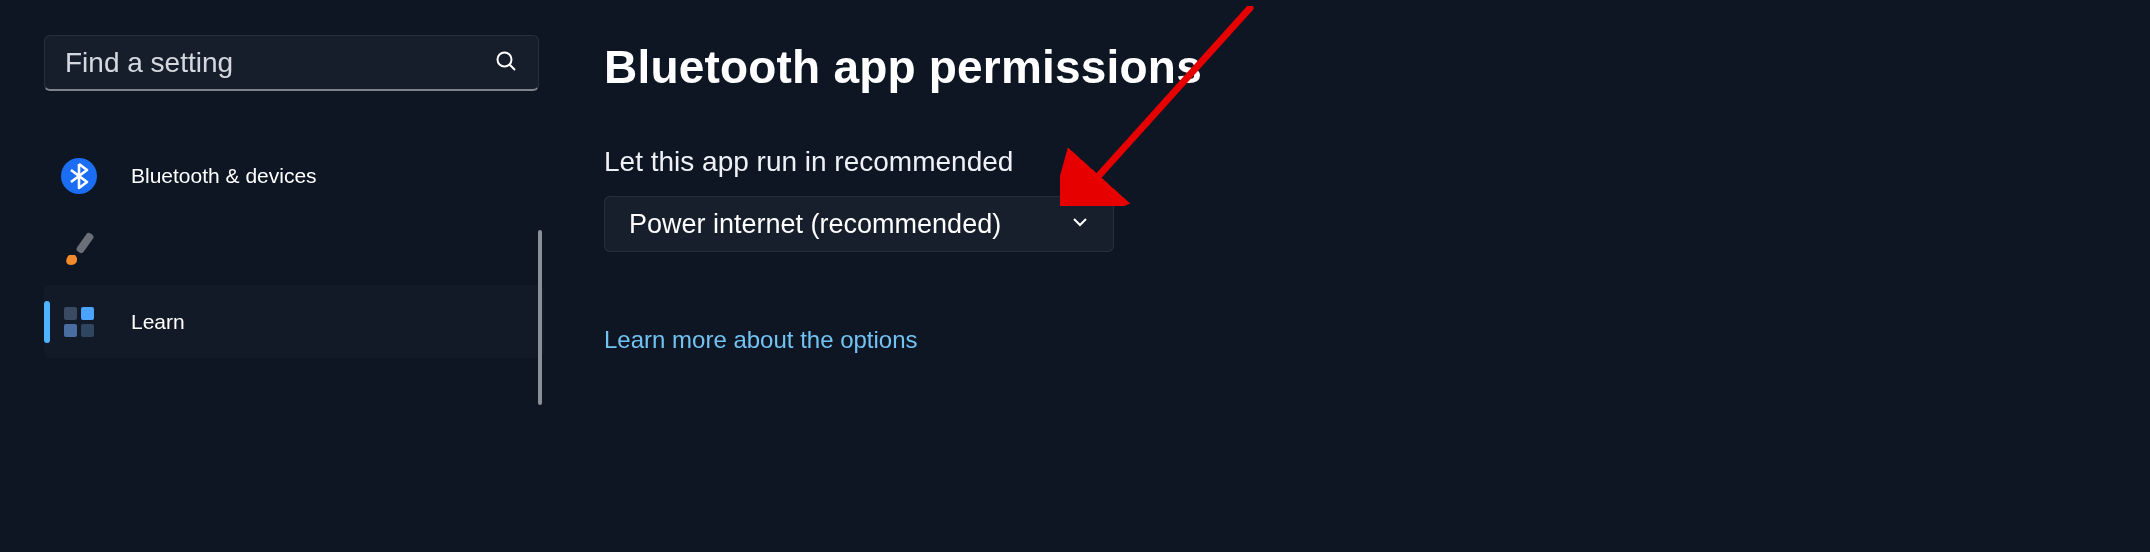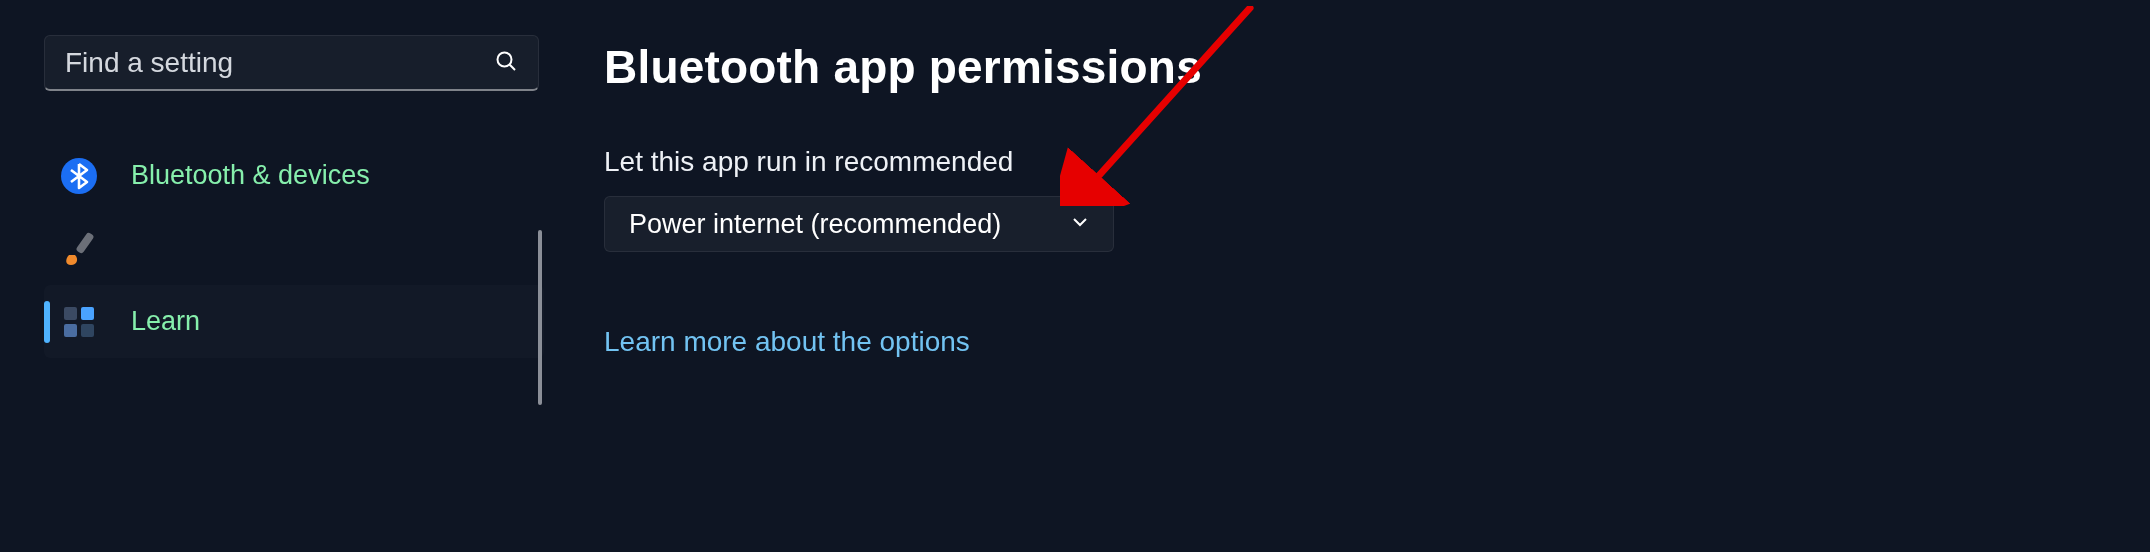--- a/index.html
+++ b/index.html
@@ -66,22 +66,22 @@
   .nav-item {
     display: flex;
     align-items: center;
     height: 73px;
     padding-left: 15px;
     gap: 32px;
     border-radius: 6px;
     cursor: pointer;
   }
   .nav-item-label {
-    font-size: 27px;
-    color: #86efac;
+    font-size: 21px;
+    color: #ffffff;
   }
   .nav-icon {
     width: 40px;
     height: 40px;
     display: flex;
     align-items: center;
     justify-content: center;
   }
 
   .nav-item.active {
@@ -141,21 +141,21 @@
   }
   .dropdown-value {
     font-size: 27px;
     color: #ffffff;
   }
   .chevron svg { width: 18px; height: 18px; }
 
   .learn-more {
     display: inline-block;
     margin-top: 74px;
-    font-size: 28px;
+    font-size: 24px;
     color: #72c3f2;
     cursor: pointer;
   }
 
   .arrow-annotation {
     position: absolute;
     left: 1060px;
     top: 6px;
     width: 210px;
     height: 200px;

